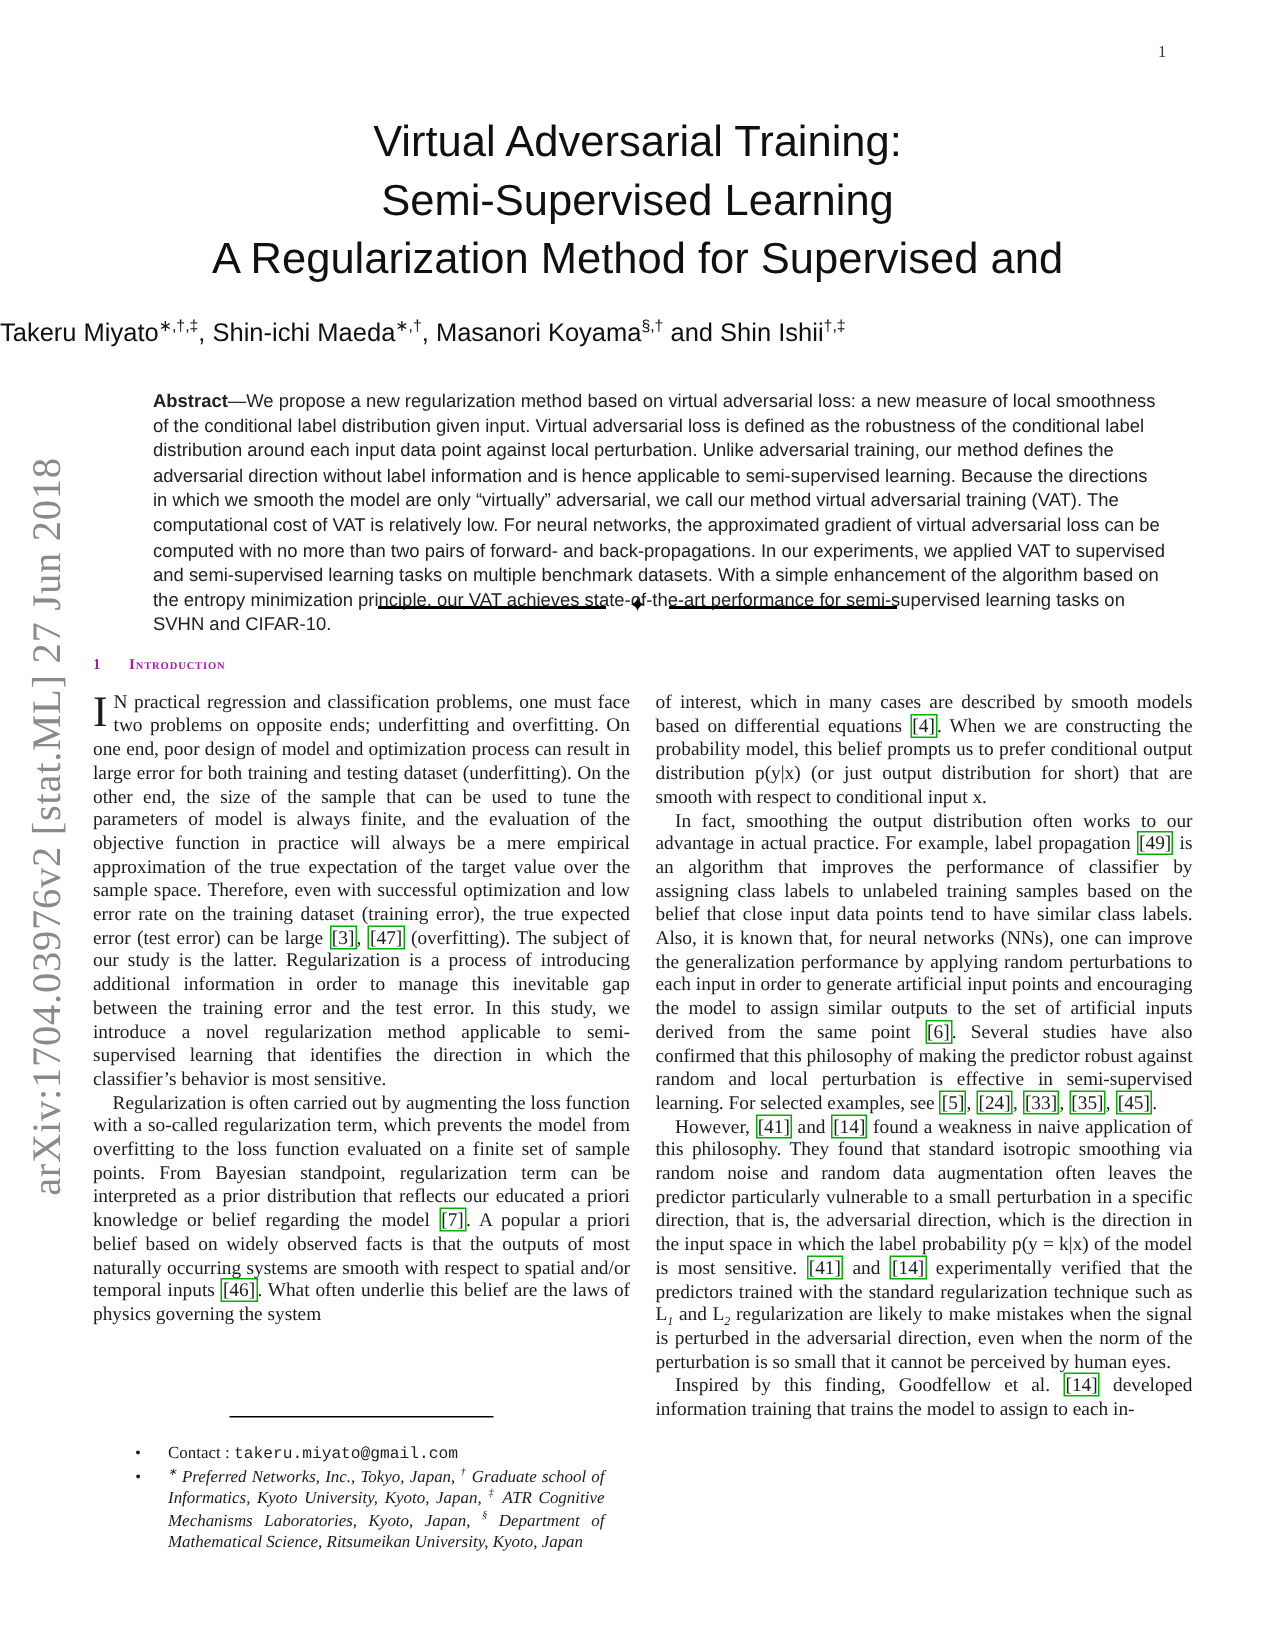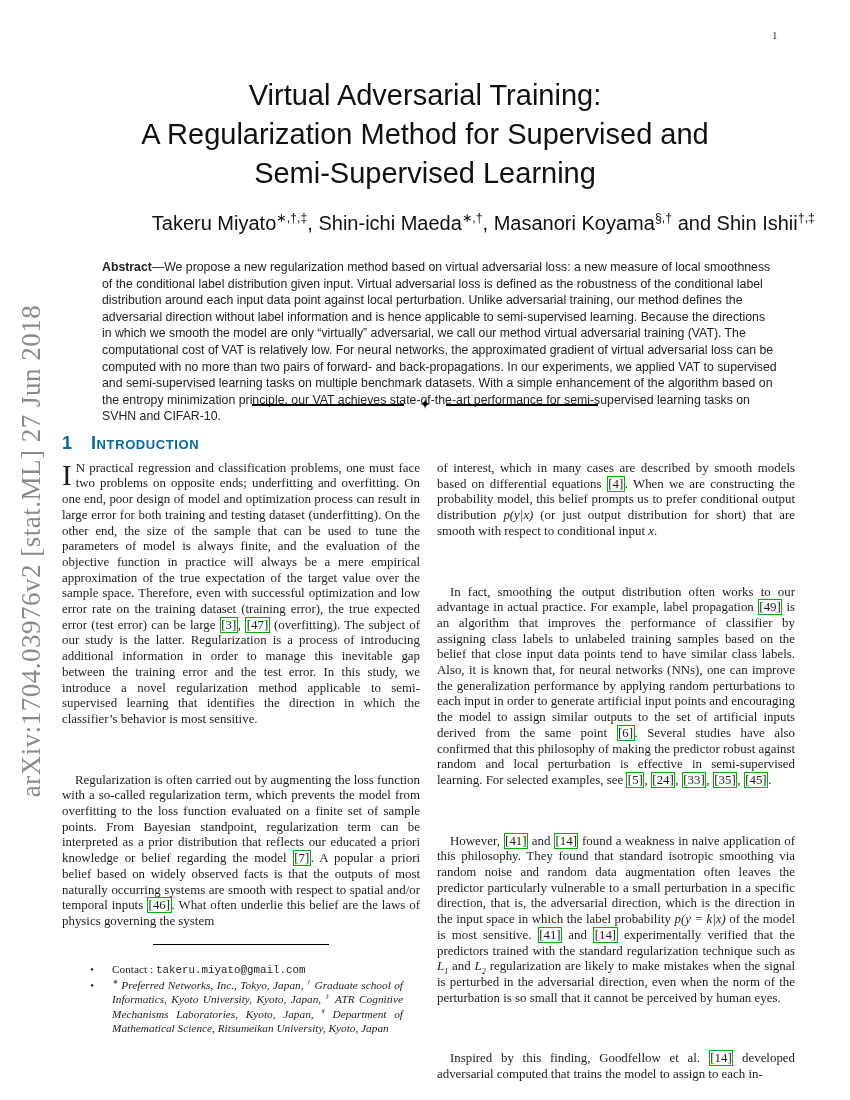--- a/index.html
+++ b/index.html
@@ -19,22 +19,22 @@
     font-family:"Liberation Serif", serif; font-size:27px; letter-spacing:0.5px;
     color:#8a8a8a;
   }
   .title {
     position:absolute; top:76px; left:0; width:850px; margin:0;
     text-align:center; font-family:"Liberation Sans", sans-serif;
     font-weight:400; font-size:29px; line-height:39px; color:#101010;
   }
   .authors {
     position:absolute; top:212px; left:0; width:815px;
-    text-align:right; font-family:"Liberation Sans", sans-serif;
-    font-size:20px; color:#101010;
+    text-align:left; font-family:"Liberation Sans", sans-serif;
+    font-size:17px; color:#101010;
   }
   .abstract {
     position:absolute; top:259px; left:90px; width:676px;
     font-family:"Liberation Sans", sans-serif;
     font-size:12.3px; line-height:16.6px; color:#222; text-align:left;margin-left:12px;
   }
   .divider {
     position:absolute; top:398px; left:0; width:850px;
     display:flex; align-items:center; justify-content:center; gap:15px;
   }
@@ -44,61 +44,61 @@
     position:absolute; left:62px; top:436px; width:733px;
     display:flex; gap:17px;
   }
   .col {
     width:358px; font-size:12.9px; line-height:15.7px;
     text-align:justify; hyphens:auto; -webkit-hyphens:auto;
   }
   .col.left  { height:508px; overflow:hidden; }
   .col.right { padding-top:25px; }
   .sec-head {
-    margin:0 0 9px 0; font-family:Liberation Sans, sans-serif;
-    font-weight:700; font-size:18px; color:#0369a1;
+    margin:0 0 9px 0; font-family:Liberation Serif, serif;
+    font-weight:700; font-size:10px; color:#a21caf;
   }
   .sec-head .sec-num { margin-right:19px; }
   .sec-head .sec-title { font-variant:small-caps; letter-spacing:0.6px; }
   p { margin:0; }
-  p.indent { text-indent:13px;margin-top:45px; }
+  p.indent { text-indent:13px; }
   .dropcap {
     float:left; font-size:29px; line-height:25px; padding:2px 4px 0 0;
   }
   .footnotes {
     position:absolute; left:62px; top:944px; width:358px;
     font-size:11.3px; line-height:14.4px; text-align:justify;
   }
   .fnrule { width:176px; height:1.4px; background:#000; margin:0 auto 8px auto; }
   .footnotes ul { list-style:none; margin:17px; padding:0; }
   .footnotes li { position:relative; padding-left:33px; margin:0; }
   .footnotes li::before { content:"\2022"; position:absolute; left:11px; top:0; }
   .fn-affil { font-style:italic; }
   
   .seg-b   { font-weight:700; }
   .seg-i   { }
-  .seg-m   { font-style:italic; font-family:"Liberation Serif", serif; }
+  .seg-m   { font-family:"Liberation Serif", serif; }
   .seg-c   { border:1.3px solid #00b200; padding:0 0.5px; }
   .seg-sup { vertical-align:super; font-size:62%; line-height:0; }
   .seg-sub { vertical-align:sub; font-size:62%; line-height:0; font-style:italic; }
   .seg-tt  { font-family:"Liberation Mono", monospace; font-size:96%; font-style:normal; }
 </style>
 </head>
 <body>
 
 <div class="page">
 
   <div class="page-number">1</div>
 
   <div class="arxiv-stamp">arXiv:1704.03976v2  [stat.ML]  27 Jun 2018</div>
 
   <h1 class="title">
     <div>Virtual Adversarial Training:</div>
+    <div>Semi-Supervised Learning</div>
     <div>A Regularization Method for Supervised and</div>
-    <div>Semi-Supervised Learning</div>
   </h1>
 
   <div class="authors">Takeru Miyato<span class="seg-sup">∗,†,‡</span>, Shin-ichi Maeda<span class="seg-sup">∗,†</span>, Masanori Koyama<span class="seg-sup">§,†</span> and Shin Ishii<span class="seg-sup">†,‡</span></div>
 
   <div class="abstract"><span class="seg-b">Abstract</span>—We propose a new regularization method based on virtual adversarial loss: a new measure of local smoothness of the conditional label distribution given input. Virtual adversarial loss is defined as the robustness of the conditional label distribution around each input data point against local perturbation. Unlike adversarial training, our method defines the adversarial direction without label information and is hence applicable to semi-supervised learning. Because the directions in which we smooth the model are only “virtually” adversarial, we call our method virtual adversarial training (VAT). The computational cost of VAT is relatively low. For neural networks, the approximated gradient of virtual adversarial loss can be computed with no more than two pairs of forward- and back-propagations. In our experiments, we applied VAT to supervised and semi-supervised learning tasks on multiple benchmark datasets. With a simple enhancement of the algorithm based on the entropy minimization principle, our VAT achieves state-of-the-art performance for semi-supervised learning tasks on SVHN and CIFAR-10.</div>
 
   <div class="divider">
     <span class="dline"></span>
     <span class="diamond">✦</span>
     <span class="dline"></span>
@@ -111,21 +111,21 @@
         <span class="sec-num">1</span><span class="sec-title">Introduction</span>
       </h2>
       <p><span class="dropcap">I</span><span>N practical regression and classification problems, one must face two problems on opposite ends; underfitting and overfitting. On one end, poor design of model and optimization process can result in large error for both training and testing dataset (underfitting). On the other end, the size of the sample that can be used to tune the parameters of model is always finite, and the evaluation of the objective function in practice will always be a mere empirical approximation of the true expectation of the target value over the sample space. Therefore, even with successful optimization and low error rate on the training dataset (training error), the true expected error (test error) can be large <span class="seg-c">[3]</span>, <span class="seg-c">[47]</span> (overfitting). The subject of our study is the latter. Regularization is a process of introducing additional information in order to manage this inevitable gap between the training error and the test error. In this study, we introduce a novel regularization method applicable to semi-supervised learning that identifies the direction in which the classifier’s behavior is most sensitive.</span></p>
       <p class="indent">Regularization is often carried out by augmenting the loss function with a so-called regularization term, which prevents the model from overfitting to the loss function evaluated on a finite set of sample points. From Bayesian standpoint, regularization term can be interpreted as a prior distribution that reflects our educated <span class="seg-i">a priori</span> knowledge or belief regarding the model <span class="seg-c">[7]</span>. A popular <span class="seg-i">a priori</span> belief based on widely observed facts is that the outputs of most naturally occurring systems are smooth with respect to spatial and/or temporal inputs <span class="seg-c">[46]</span>. What often underlie this belief are the laws of physics governing the system</p>
     </div>
 
     <div class="col right">
       <p>of interest, which in many cases are described by smooth models based on differential equations <span class="seg-c">[4]</span>. When we are constructing the probability model, this belief prompts us to prefer conditional output distribution <span class="seg-m">p(y|x)</span> (or just <span class="seg-i">output distribution</span> for short) that are smooth with respect to conditional input <span class="seg-m">x</span>.</p>
       <p class="indent">In fact, smoothing the output distribution often works to our advantage in actual practice. For example, label propagation <span class="seg-c">[49]</span> is an algorithm that improves the performance of classifier by assigning class labels to unlabeled training samples based on the belief that close input data points tend to have similar class labels. Also, it is known that, for neural networks (NNs), one can improve the generalization performance by applying random perturbations to each input in order to generate artificial input points and encouraging the model to assign similar outputs to the set of artificial inputs derived from the same point <span class="seg-c">[6]</span>. Several studies have also confirmed that this philosophy of <span class="seg-i">making the predictor robust against random and local perturbation</span> is effective in semi-supervised learning. For selected examples, see <span class="seg-c">[5]</span>, <span class="seg-c">[24]</span>, <span class="seg-c">[33]</span>, <span class="seg-c">[35]</span>, <span class="seg-c">[45]</span>.</p>
       <p class="indent">However, <span class="seg-c">[41]</span> and <span class="seg-c">[14]</span> found a weakness in naive application of this philosophy. They found that standard isotropic smoothing via random noise and random data augmentation often leaves the predictor particularly vulnerable to a small perturbation in a specific direction, that is, the adversarial direction, which is the direction in the input space in which the label probability <span class="seg-m">p(y = k|x)</span> of the model is most sensitive. <span class="seg-c">[41]</span> and <span class="seg-c">[14]</span> experimentally verified that the predictors trained with the standard regularization technique such as <span class="seg-m">L</span><span class="seg-sub">1</span> and <span class="seg-m">L</span><span class="seg-sub">2</span> regularization are likely to make mistakes when the signal is perturbed in the adversarial direction, even when the norm of the perturbation is so small that it cannot be perceived by human eyes.</p>
-      <p class="indent">Inspired by this finding, Goodfellow et al. <span class="seg-c">[14]</span> developed <span class="seg-i">adversarial computed</span> that trains the model to assign to each in-</p>
+      <p class="indent">Inspired by this finding, Goodfellow et al. <span class="seg-c">[14]</span> developed <span class="seg-i">information training</span> that trains the model to assign to each in-</p>
     </div>
 
   </div>
 
   <div class="footnotes">
     <div class="fnrule"></div>
     <ul>
       <li><span class="seg-i">Contact : </span><span class="seg-tt">takeru.miyato@gmail.com</span></li>
       <li class="fn-affil"><span class="seg-sup">∗</span> Preferred Networks, Inc., Tokyo, Japan, <span class="seg-sup">†</span> Graduate school of Informatics, Kyoto University, Kyoto, Japan, <span class="seg-sup">‡</span> ATR Cognitive Mechanisms Laboratories, Kyoto, Japan, <span class="seg-sup">§</span> Department of Mathematical Science, Ritsumeikan University, Kyoto, Japan</li>
     </ul>

